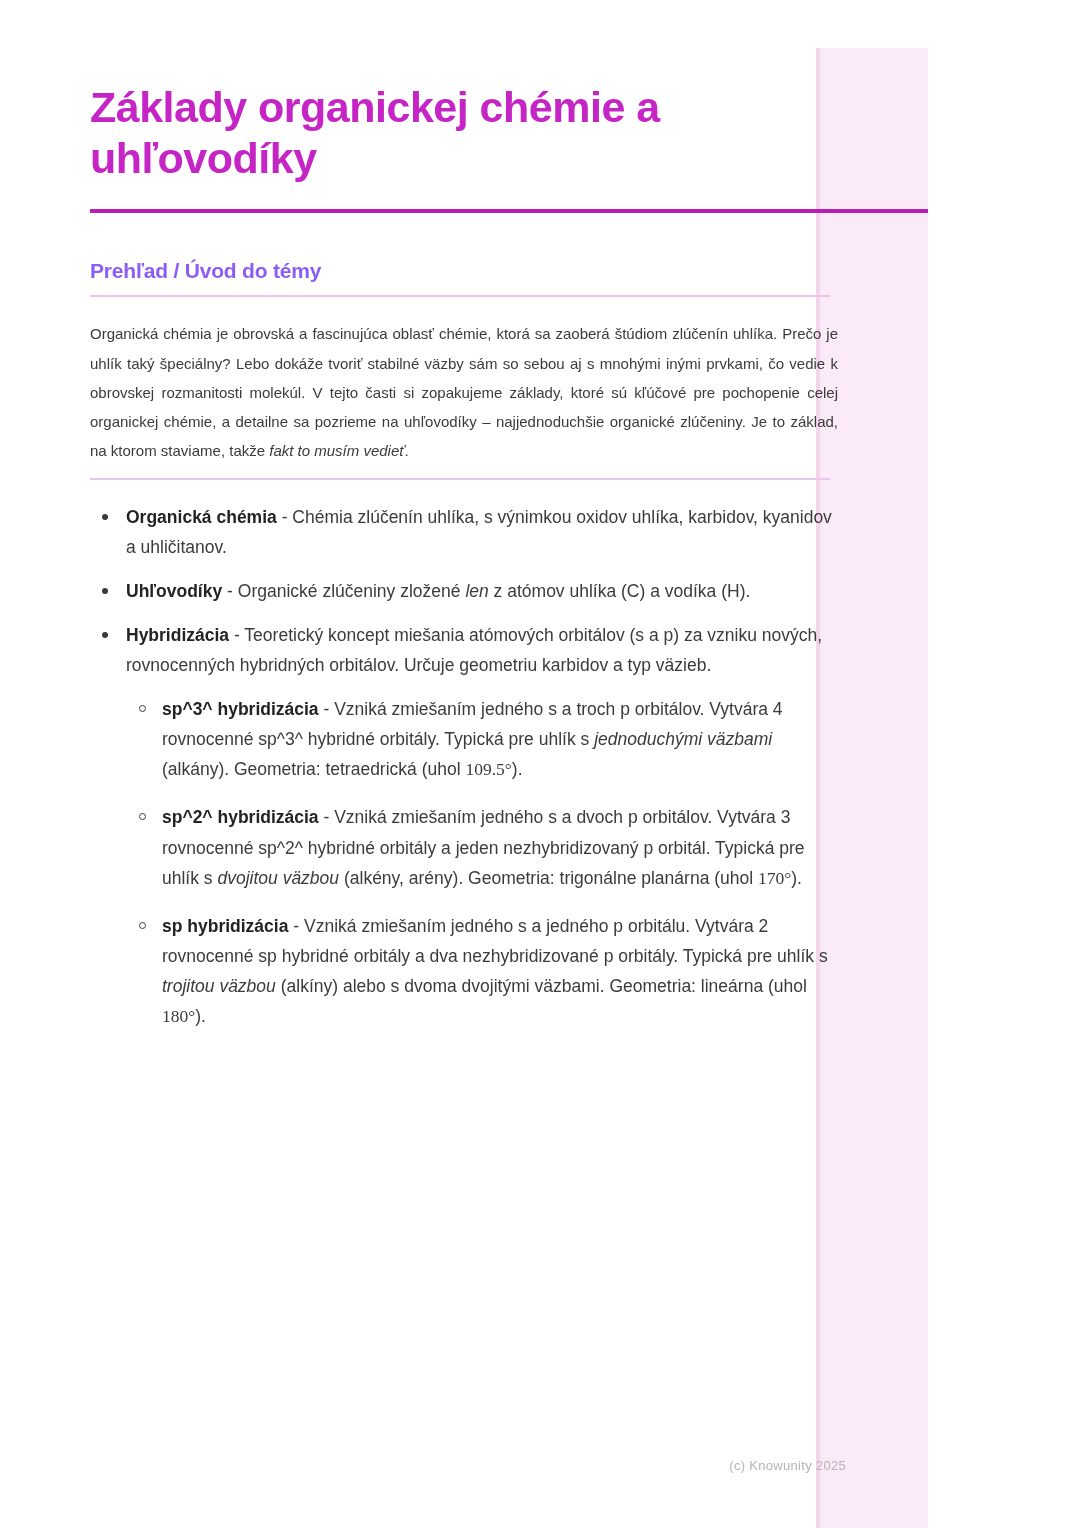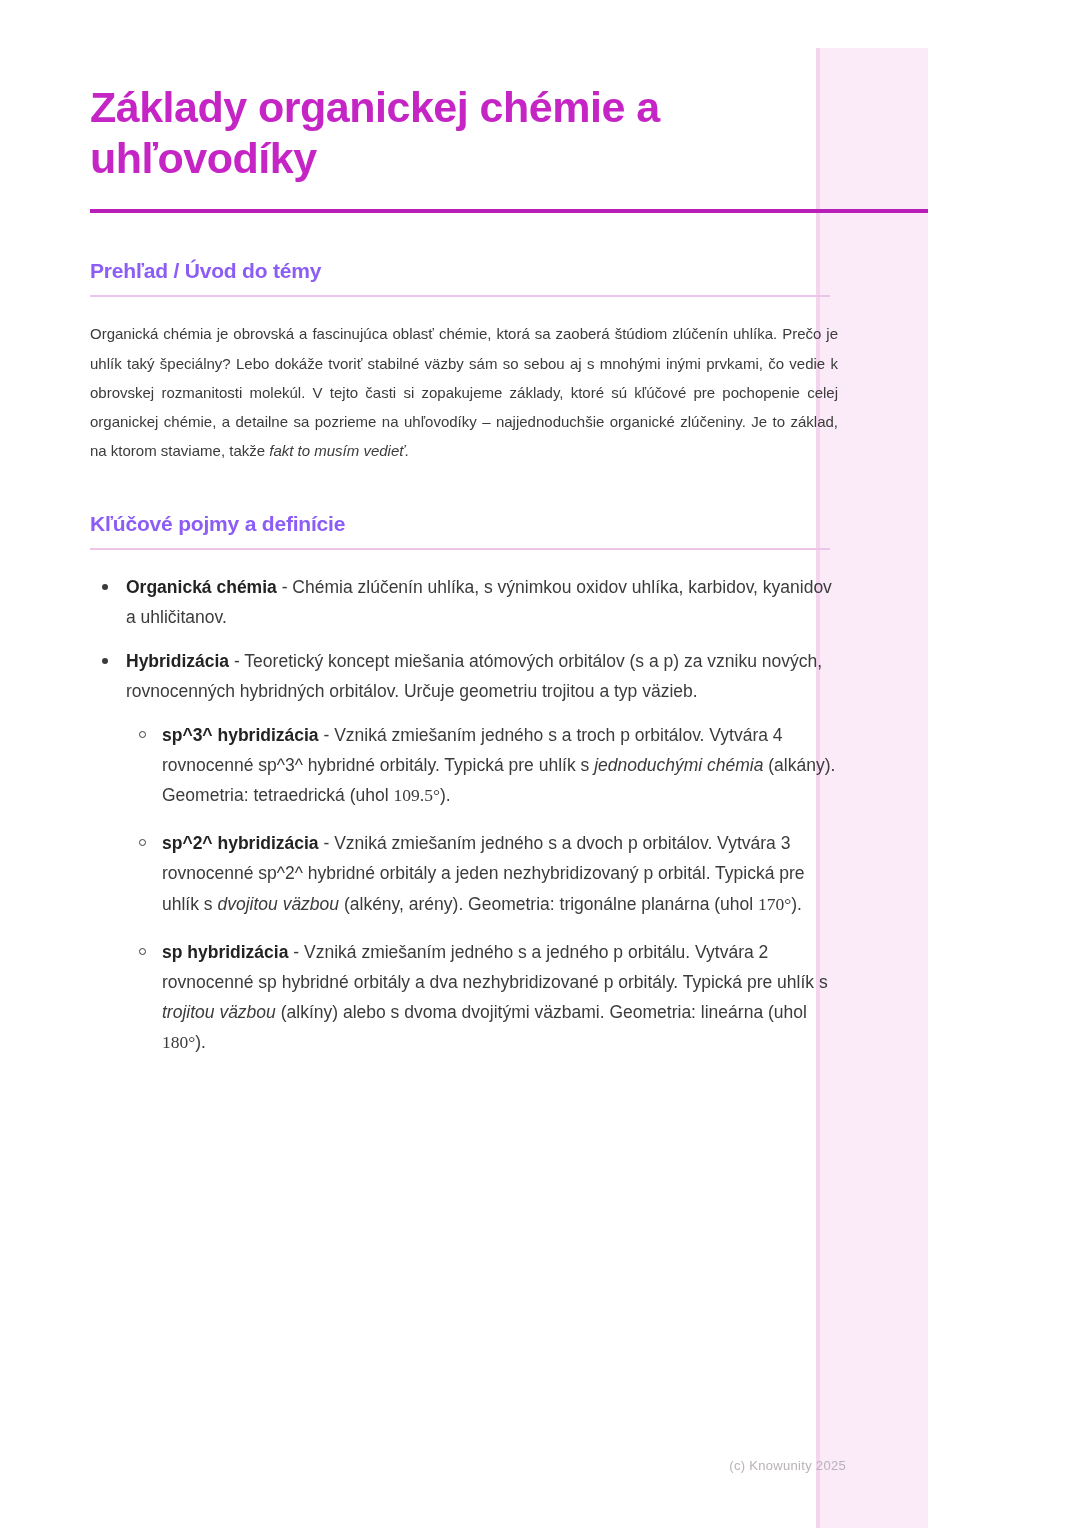--- a/index.html
+++ b/index.html
@@ -148,36 +148,38 @@
   <div class="content">
 
     <h1 class="doc-title">Základy organickej chémie a uhľovodíky</h1>
     <div class="title-rule"></div>
 
     <h2 class="section-title">Prehľad / Úvod do témy</h2>
     <div class="section-rule"></div>
 
     <p class="body-para"><span>Organická chémia je obrovská a fascinujúca oblasť chémie, ktorá sa zaoberá štúdiom zlúčenín uhlíka. Prečo je uhlík taký špeciálny? Lebo dokáže tvoriť stabilné väzby sám so sebou aj s mnohými inými prvkami, čo vedie k obrovskej rozmanitosti molekúl. V tejto časti si zopakujeme základy, ktoré sú kľúčové pre pochopenie celej organickej chémie, a detailne sa pozrieme na uhľovodíky – najjednoduchšie organické zlúčeniny. Je to základ, na ktorom staviame, takže </span><em>fakt to musím vedieť</em><span>.</span></p>
 
-    <h2 class="section-title">Kľúčové pojmy a definície</h2>
     <div class="section-rule"></div>
 
     <ul class="bullets">
 
       <li>
         <span class="term">Organická chémia</span><span> - </span><span>Chémia zlúčenín uhlíka, s výnimkou oxidov uhlíka, karbidov, kyanidov a uhličitanov.</span>
       </li>
 
+      <li>
+        <span class="term">Uhľovodíky</span><span> - </span><span>Organické zlúčeniny zložené </span><em class="it">len</em><span> z atómov uhlíka (C) a vodíka (H).</span>
+      </li>
 
       <li>
-        <span class="term">Hybridizácia</span><span> - </span><span>Teoretický koncept miešania atómových orbitálov (s a p) za vzniku nových, rovnocenných hybridných orbitálov. Určuje geometriu trojitou a typ väzieb.</span>
+        <span class="term">Hybridizácia</span><span> - </span><span>Teoretický koncept miešania atómových orbitálov (s a p) za vzniku nových, rovnocenných hybridných orbitálov. Určuje geometriu karbidov a typ väzieb.</span>
 
         <ul class="sub-bullets">
           <li>
-            <span class="term">sp^3^ hybridizácia</span><span> - </span><span>Vzniká zmiešaním jedného s a troch p orbitálov. Vytvára 4 rovnocenné sp^3^ hybridné orbitály. Typická pre uhlík s </span><em class="it">jednoduchými chémia</em><span> (alkány). Geometria: tetraedrická (uhol </span><span class="serif-num">109.5°</span><span>).</span>
+            <span class="term">sp^3^ hybridizácia</span><span> - </span><span>Vzniká zmiešaním jedného s a troch p orbitálov. Vytvára 4 rovnocenné sp^3^ hybridné orbitály. Typická pre uhlík s </span><em class="it">jednoduchými väzbami</em><span> (alkány). Geometria: tetraedrická (uhol </span><span class="serif-num">109.5°</span><span>).</span>
           </li>
           <li>
             <span class="term">sp^2^ hybridizácia</span><span> - </span><span>Vzniká zmiešaním jedného s a dvoch p orbitálov. Vytvára 3 rovnocenné sp^2^ hybridné orbitály a jeden nezhybridizovaný p orbitál. Typická pre uhlík s </span><em class="it">dvojitou väzbou</em><span> (alkény, arény). Geometria: trigonálne planárna (uhol </span><span class="serif-num">170°</span><span>).</span>
           </li>
           <li>
             <span class="term">sp hybridizácia</span><span> - </span><span>Vzniká zmiešaním jedného s a jedného p orbitálu. Vytvára 2 rovnocenné sp hybridné orbitály a dva nezhybridizované p orbitály. Typická pre uhlík s </span><em class="it">trojitou väzbou</em><span> (alkíny) alebo s dvoma dvojitými väzbami. Geometria: lineárna (uhol </span><span class="serif-num">180°</span><span>).</span>
           </li>
         </ul>
       </li>
 

